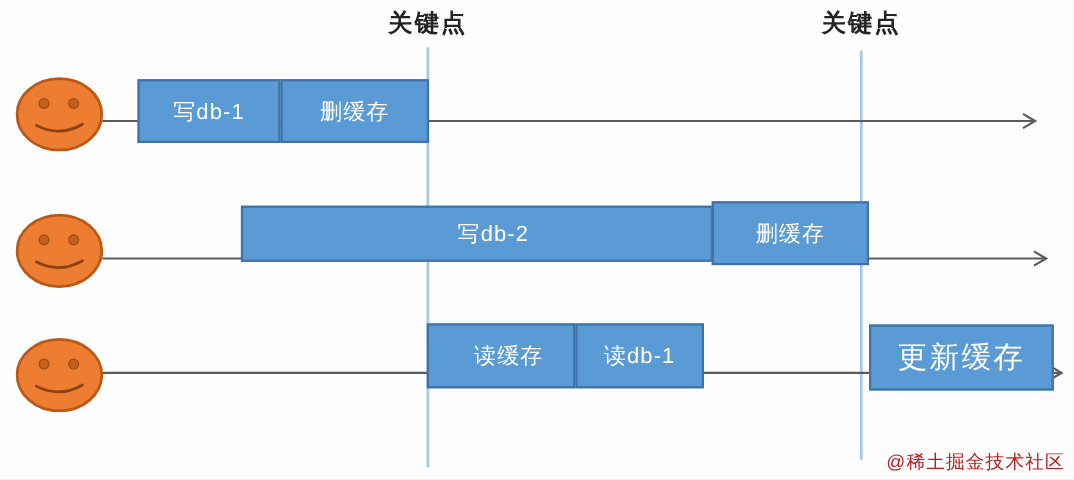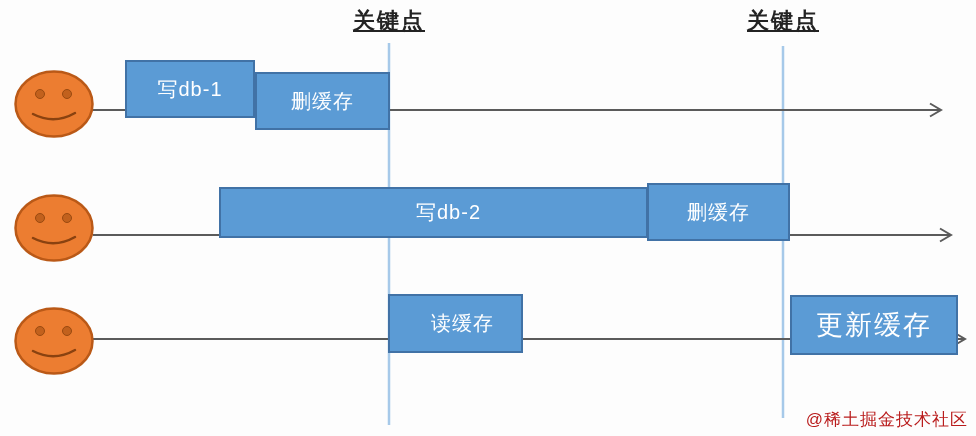--- a/index.html
+++ b/index.html
@@ -20,21 +20,21 @@
     color:#ffffff;
     display:flex;align-items:center;justify-content:center;
     font-size:20px;
     letter-spacing:1px;
     white-space:nowrap;
   }
   .box.big{font-size:27px;letter-spacing:2px;}
   .keypoint{
     position:absolute;z-index:2;top:6px;width:140px;height:30px;
     display:flex;align-items:center;justify-content:center;
-    color:#232323;font-size:22px;font-weight:600;letter-spacing:2px;text-decoration:underline;
+    color:#232323;font-size:22px;font-weight:600;letter-spacing:2px;
   }
   .watermark{
     position:absolute;z-index:2;right:8px;bottom:5px;
     color:#b91c1c;font-size:17px;letter-spacing:1px;
   }
 </style>
 </head>
 <body>
 
 <div class="canvas">
@@ -75,24 +75,25 @@
     <circle cx="53" cy="24" r="4.5" fill="#C2611D" stroke="#9A4A10" stroke-width="1"></circle>
     <path d="M 19 44 Q 40 55 61 43" fill="none" stroke="#8A4210" stroke-width="2.5" stroke-linecap="round"></path>
   </svg>
   <svg class="face" style="left:14px;top:307px;" width="80" height="68" viewBox="0 0 80 68">
     <ellipse cx="40" cy="34" rx="38.5" ry="32.5" fill="#EC7D31" stroke="#BA5917" stroke-width="2.5"></ellipse>
     <circle cx="26" cy="24" r="4.5" fill="#C2611D" stroke="#9A4A10" stroke-width="1"></circle>
     <circle cx="53" cy="24" r="4.5" fill="#C2611D" stroke="#9A4A10" stroke-width="1"></circle>
     <path d="M 19 44 Q 40 55 61 43" fill="none" stroke="#8A4210" stroke-width="2.5" stroke-linecap="round"></path>
   </svg>
 
-  <div class="box" style="left:125px;top:60px;width:130px;height:58px;">写db-1</div>
+  <div class="box" style="left:125px;top:72px;width:130px;height:58px;">写db-1</div>
   <div class="box" style="left:255px;top:72px;width:135px;height:58px;">删缓存</div>
 
   <div class="box" style="left:219px;top:187px;width:429px;height:51px;padding-left:30px;">写db-2</div>
   <div class="box" style="left:647px;top:183px;width:143px;height:58px;">删缓存</div>
 
   <div class="box" style="left:388px;top:294px;width:135px;height:59px;padding-left:14px;">读缓存</div>
+  <div class="box" style="left:523px;top:294px;width:117px;height:59px;">读db-1</div>
   <div class="box big" style="left:790px;top:295px;width:168px;height:60px;font-family:Liberation Serif, serif;">更新缓存</div>
 
   <div class="watermark">@稀土掘金技术社区</div>
 
 </div>
 
 </body></html>

